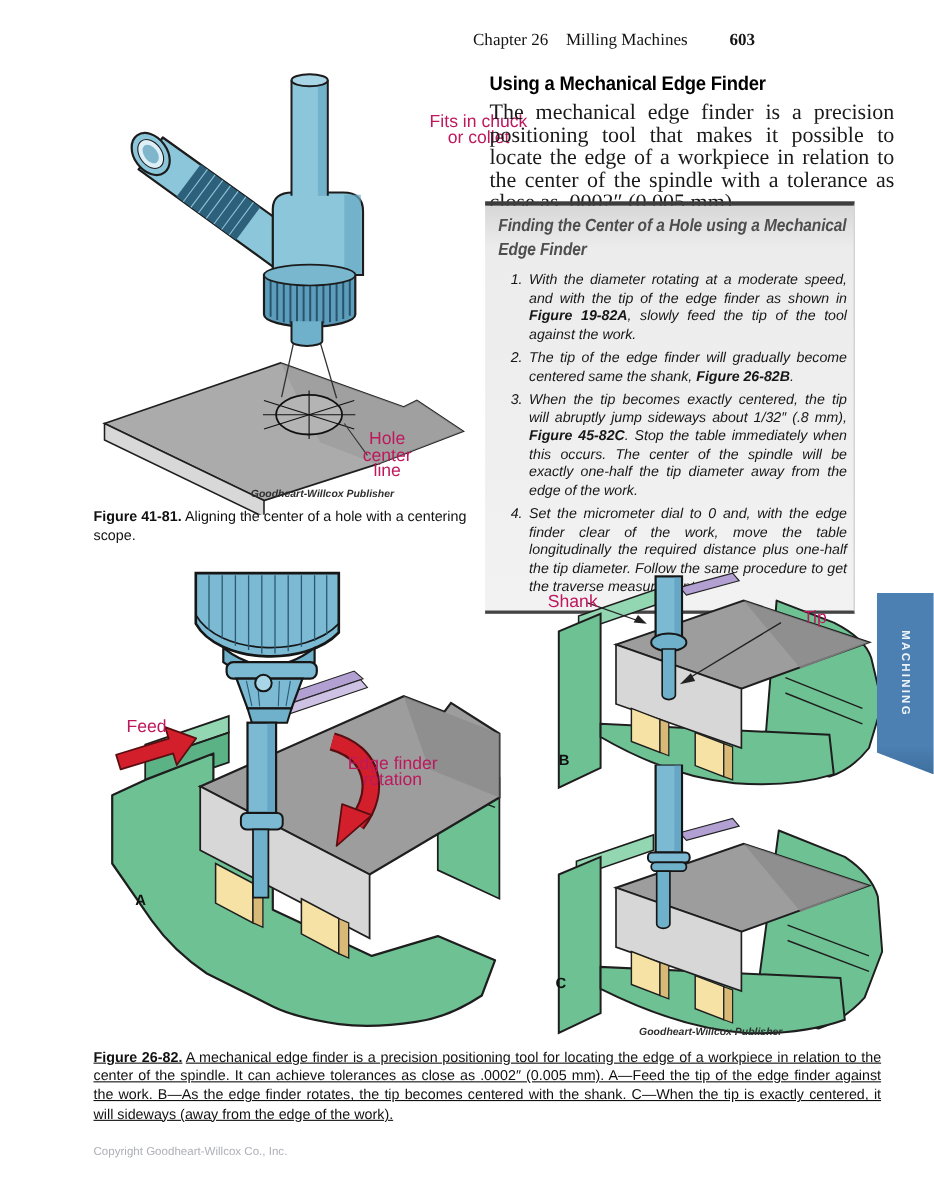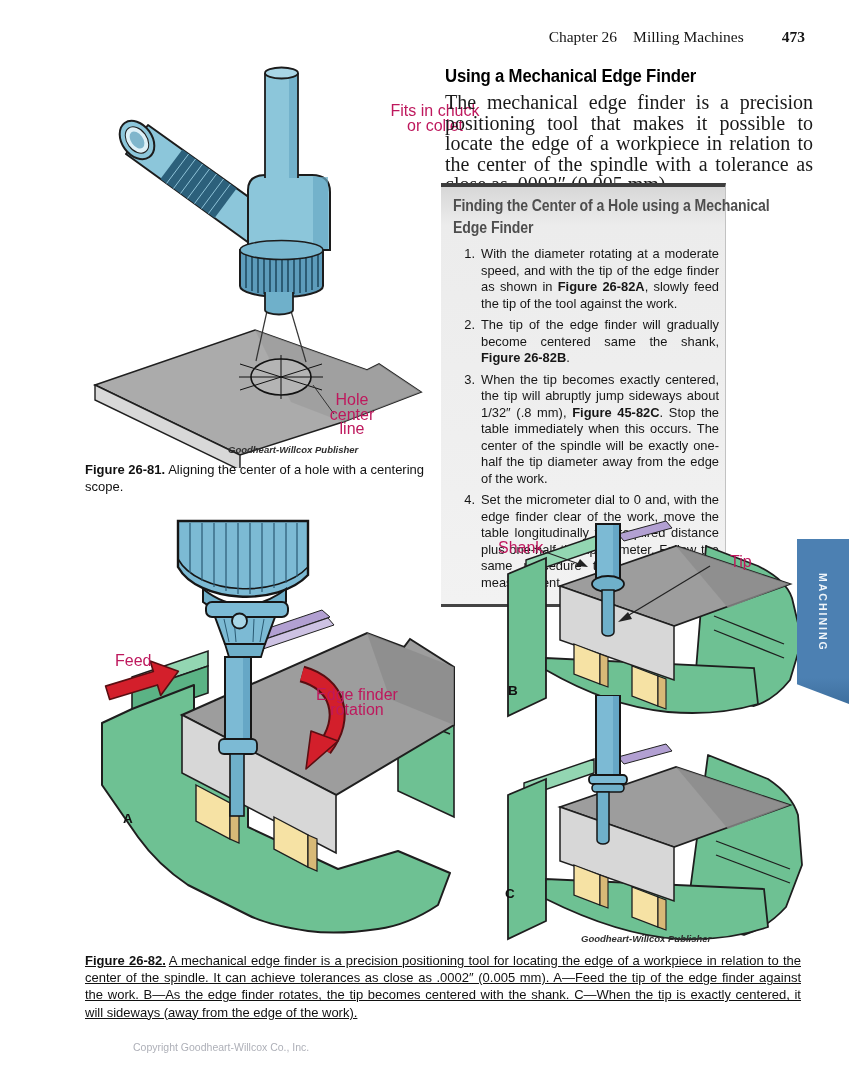--- a/index.html
+++ b/index.html
@@ -1,65 +1,65 @@
 <!DOCTYPE html>
 <html><head>
 <meta charset="utf-8">
 <style>
   html,body{margin:0;padding:0;background:#ffffff;}
   .page{position:relative;width:849px;height:1087px;background:#fff;overflow:hidden;
         font-family:"Liberation Serif",serif;color:#1a1a1a;}
   .abs{position:absolute;}
   
-  .runhead{top:28px;left:430px;width:375px;display:flex;justify-content:flex-end;
+  .runhead{top:28px;left:430px;width:375px;display:flex;
            font-size:15.5px;color:#141414;}
   .runhead .sp1{margin-right:16px;}
   .runhead .pageno{margin-left:38px;font-weight:bold;}
   
   .sec-head{top:66px;left:445px;width:380px;font-family:"Liberation Sans",sans-serif;
             font-weight:bold;font-size:18px;color:#000;transform:scaleX(.93);transform-origin:left top;
             letter-spacing:-.2px;}
   .sec-para{top:92px;left:445px;width:368px;font-size:20px;line-height:20.6px;text-align:justify;}
   
-  .procbox{top:183px;left:441px;width:285px;background:linear-gradient(180deg,#d7d7d7 0,#ececec 38px,#efefef 60%,#f2f2f2 100%);
+  .procbox{top:183px;left:441px;width:336px;background:linear-gradient(180deg,#d7d7d7 0,#ececec 38px,#efefef 60%,#f2f2f2 100%);
            border-top:4px solid #3d3d3d;border-bottom:3px solid #444;border-right:1px solid #c2c2c2;
-           padding:6px 4px 8px 8px;box-sizing:border-box;}
+           padding:6px 4px 8px 8px;box-sizing:border-box;font-style:italic;}
   .procbox .title{display:block;width:384px;transform:scaleX(.88);transform-origin:left top;
            font-family:"Liberation Sans",sans-serif;font-weight:bold;font-size:16px;line-height:21.5px;
            color:#4e4e4e;letter-spacing:-.1px;margin:2px 0 8px 4px;}
   .step{display:flex;margin-bottom:5px;font-family:"Liberation Sans",sans-serif;
         font-size:12.9px;line-height:16.5px;color:#161616;}
   .step-num{width:26px;min-width:26px;text-align:right;margin-right:6px;}
   .step-body{flex:1;text-align:justify;padding-right:2px;}
   
   .caption{font-family:"Liberation Sans",sans-serif;font-size:13px;line-height:17.2px;color:#111;}
   .caption b{margin-right:3px;}
   .figlabel{font-family:"Liberation Sans",sans-serif;font-size:16px;color:#be185d;line-height:14.5px;}
   .figletter{font-family:"Liberation Sans",sans-serif;font-size:13.5px;font-weight:bold;color:#111;}
   .credit{font-family:"Liberation Sans",sans-serif;font-size:9.5px;font-style:italic;font-weight:bold;
           color:#2e2e2e;text-align:left;}
-  .copyright{font-family:"Liberation Sans",sans-serif;font-size:10.5px;color:#aeb0b8;margin-left:48px;}
+  .copyright{font-family:"Liberation Sans",sans-serif;font-size:10.5px;color:#aeb0b8;}
   
   .mach-tab{top:539px;left:797px;width:52px;height:165px;
             background:linear-gradient(180deg,#4c80b2 0 84%,#3e6f9e 100%);
             clip-path:polygon(0 0,100% 0,100% 100%,0 88%);
             display:flex;align-items:center;justify-content:center;}
   .mach-tab span{writing-mode:vertical-rl;font-family:"Liberation Sans",sans-serif;font-weight:bold;
             font-size:10.5px;letter-spacing:2px;color:#eef4fa;padding-bottom:18px;}
   .ctr{text-align:center;}
 </style>
 </head>
 <body>
 
 <div class="page">
 
   <div class="abs runhead">
     <span class="sp1">Chapter 26</span>
     <span>Milling Machines</span>
-    <span class="pageno">473</span>
+    <span class="pageno">603</span>
   </div>
 
   <svg class="abs" style="top:58px;left:85px;" width="352" height="410" viewBox="0 0 352 410">
 
     <polygon points="10,327 170,272 282,312 294,306 336,334 258,364 155,397" fill="#ababab" stroke="#1f1f1f" stroke-width="1.6"></polygon>
     <polygon points="170,272 282,312 294,306 336,334 258,364 206,344" fill="#9c9c9c" opacity="0.75"></polygon>
     <polygon points="10,327 155,397 155,412 10,342" fill="#d8d8d8" stroke="#1f1f1f" stroke-width="1.4"></polygon>
 
     <line x1="182" y1="253" x2="171" y2="303" stroke="#333" stroke-width="1.2"></line>
     <line x1="206" y1="253" x2="221" y2="304" stroke="#333" stroke-width="1.2"></line>
@@ -113,32 +113,32 @@
       <line x1="233" y1="194" x2="233" y2="229"></line>
     </g>
     <ellipse cx="196.5" cy="192" rx="41.5" ry="9.5" fill="#79b7cf" stroke="#1c1c1c" stroke-width="1.5"></ellipse>
 
     <path d="M180,234 L180,252 A14,4.5 0 0 0 208,252 L208,234" fill="#6fb0ca" stroke="#1c1c1c" stroke-width="1.8"></path>
   </svg>
   <div class="abs figlabel ctr" style="top:104px;left:386px;width:98px;">Fits in chuck or collet</div>
   <div class="abs figlabel ctr" style="top:393px;left:318px;width:68px;">Hole center line</div>
   <div class="abs credit" style="top:444px;left:228px;width:200px;">Goodheart-Willcox Publisher</div>
   <div class="abs caption" style="top:461px;left:85px;width:352px;">
-    <b>Figure 26-81.</b><span>Aligning the center of a hole with a centering scope.</span>
+    <b>Figure 41-81.</b><span>Aligning the center of a hole with a centering scope.</span>
   </div>
 
   <div class="abs sec-head">Using a Mechanical Edge Finder</div>
   <div class="abs sec-para">The mechanical edge finder is a precision positioning tool that makes it possible to locate the edge of a workpiece in relation to the center of the spindle with a tolerance as close as .0002″ (0.005 mm).</div>
 
   <div class="abs procbox">
     <span class="title">Finding the Center of a Hole using a Mechanical Edge Finder</span>
     <div>
         <div class="step">
           <span class="step-num">1.</span>
-          <span class="step-body"><span>With the diameter rotating at a moderate speed, and with the tip of the edge finder as shown in </span><b>Figure 26-82A</b><span>, slowly feed the tip of the tool against the work.</span></span>
+          <span class="step-body"><span>With the diameter rotating at a moderate speed, and with the tip of the edge finder as shown in </span><b>Figure 19-82A</b><span>, slowly feed the tip of the tool against the work.</span></span>
         </div>
         <div class="step">
           <span class="step-num">2.</span>
           <span class="step-body"><span>The tip of the edge finder will gradually become centered same the shank, </span><b>Figure 26-82B</b><span>.</span></span>
         </div>
         <div class="step">
           <span class="step-num">3.</span>
           <span class="step-body"><span>When the tip becomes exactly centered, the tip will abruptly jump sideways about 1/32″ (.8 mm), </span><b>Figure 45-82C</b><span>. Stop the table immediately when this occurs. The center of the spindle will be exactly one-half the tip diameter away from the edge of the work.</span></span>
         </div>
         <div class="step">

